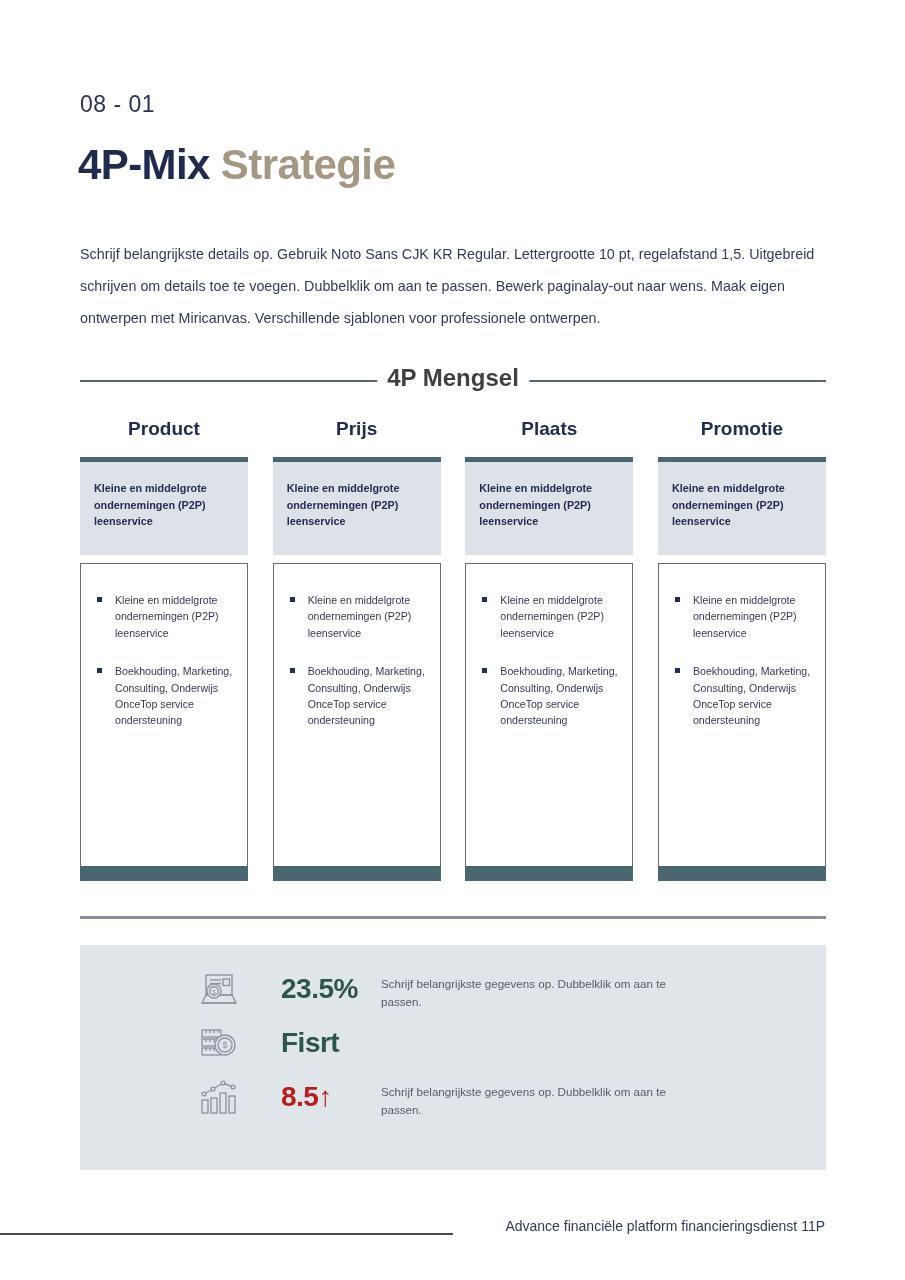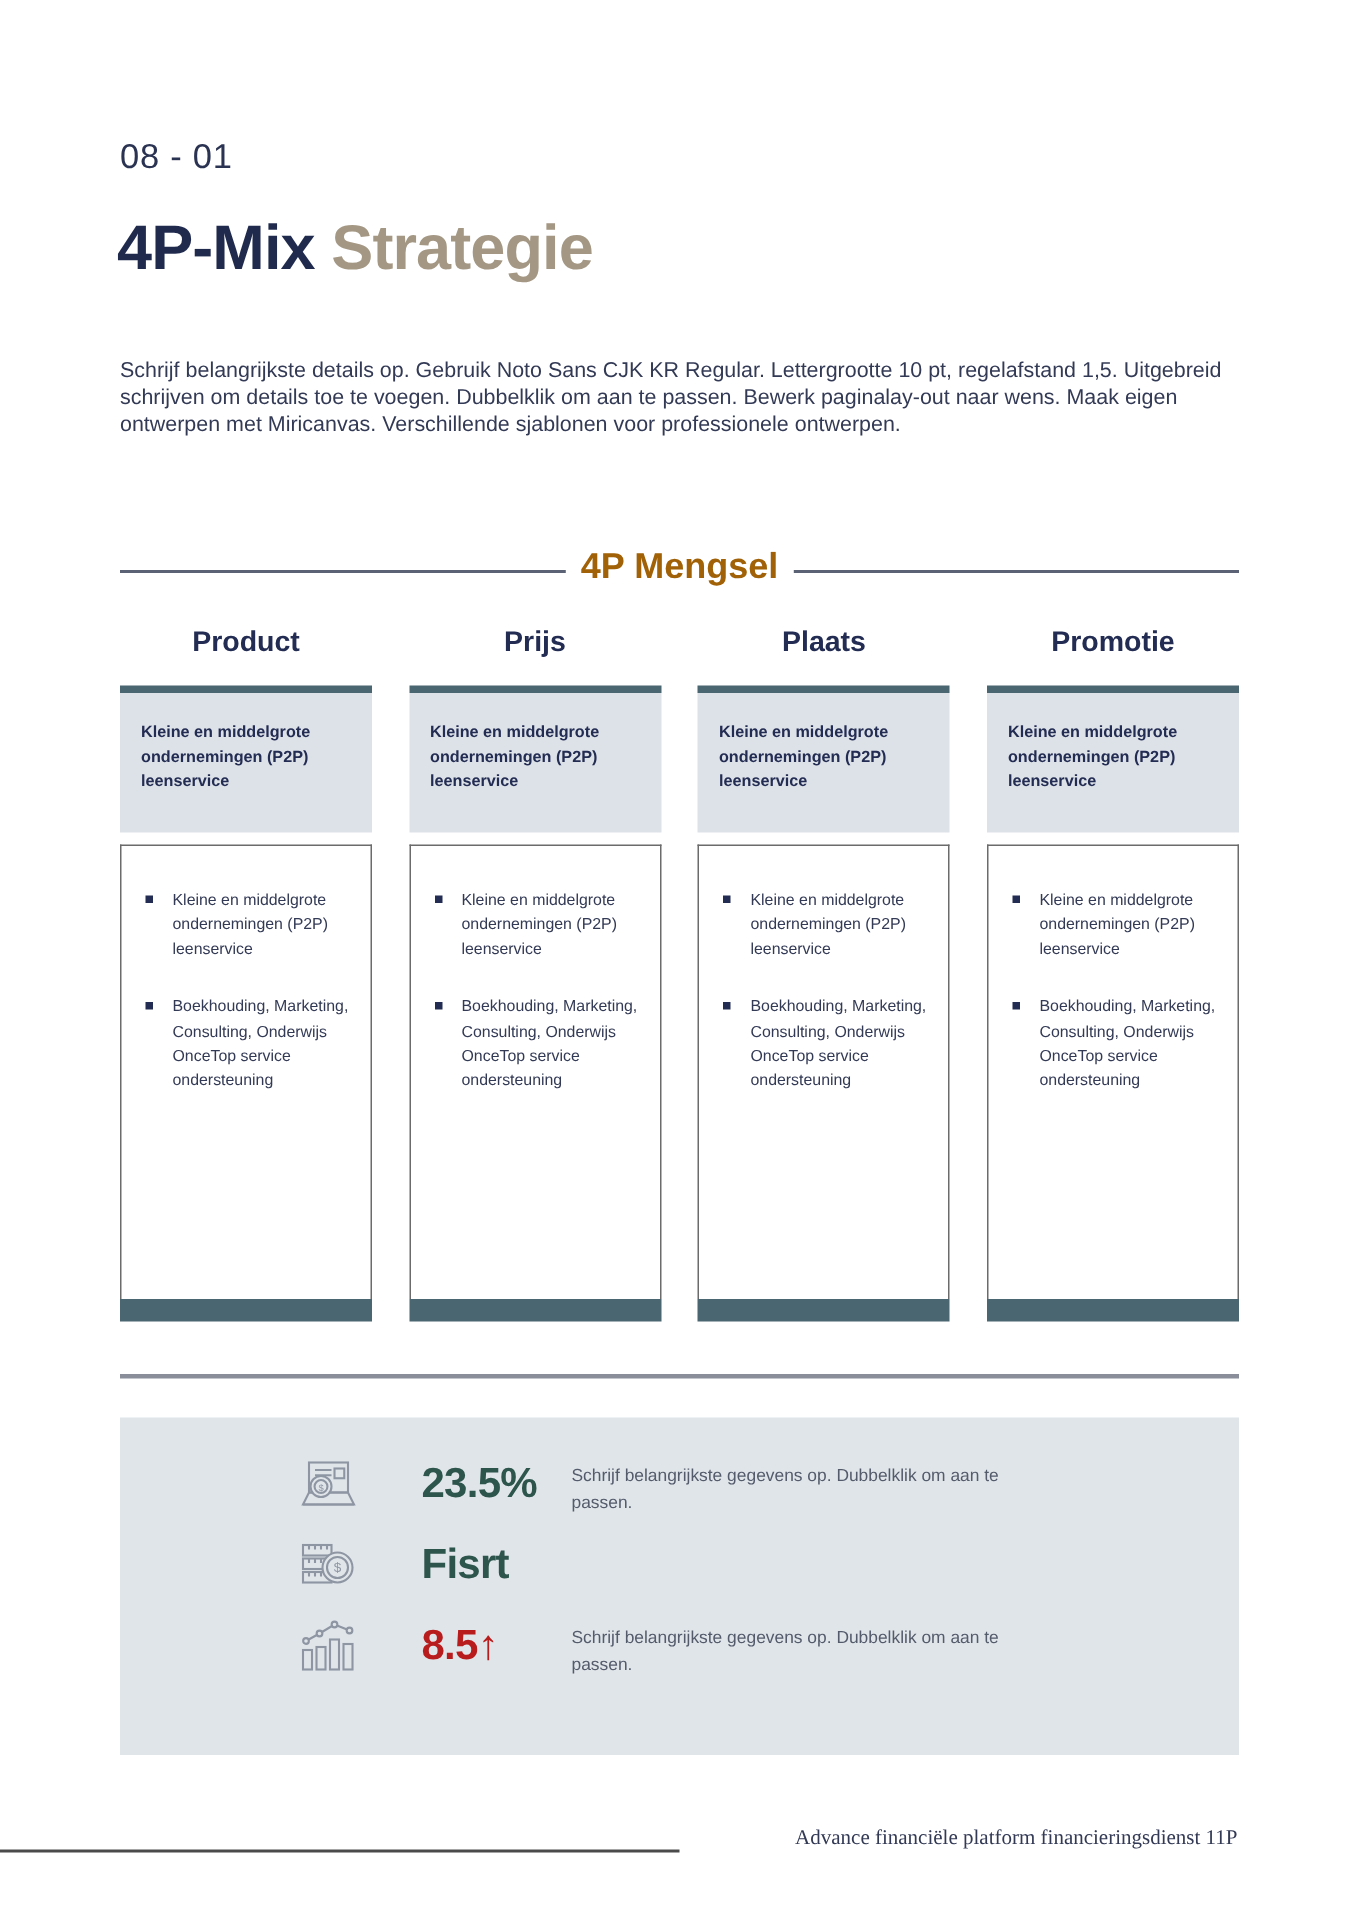--- a/index.html
+++ b/index.html
@@ -37,21 +37,21 @@
   }
   .main-title .t-strong { color: #1f2a4d; }
   .main-title .t-muted  { color: #a49884; text-align: center; }
 
   .intro-paragraph {
     position: absolute;
     left: 80px;
     top: 238px;
     width: 746px;
     font-size: 14.3px;
-    line-height: 18px;
+    line-height: 32px;
     color: #333a55;
   }
 
   
   .section-band {
     position: absolute;
     left: 80px;
     top: 366px;
     width: 746px;
     height: 30px;
@@ -66,21 +66,21 @@
   }
   .section-band .section-title {
     position: absolute;
     left: 50%;
     top: -2px;
     transform: translateX(-50%);
     background: #ffffff;
     padding: 0 10px;
     font-size: 24px;
     font-weight: bold;
-    color: #a16207;
+    color: #404040;
     white-space: nowrap;
   }
 
   
   .columns {
     position: absolute;
     left: 80px;
     top: 418px;
     width: 746px;
     display: flex;
@@ -214,21 +214,20 @@
     height: 2px;
     background: #4a4a4a;
   }
   .footer-text {
     position: absolute;
     right: 80px;
     top: 1218px;
     font-size: 14px;
     color: #333a55;
     white-space: nowrap;
-    font-family: Liberation Serif, serif;
   }
 </style>
 </head>
 <body>
 
 <div class="slide-number">08 - 01</div>
 
 <div class="main-title">
   <span class="t-strong">4P-Mix</span><span class="t-muted"> Strategie</span>
 </div>

